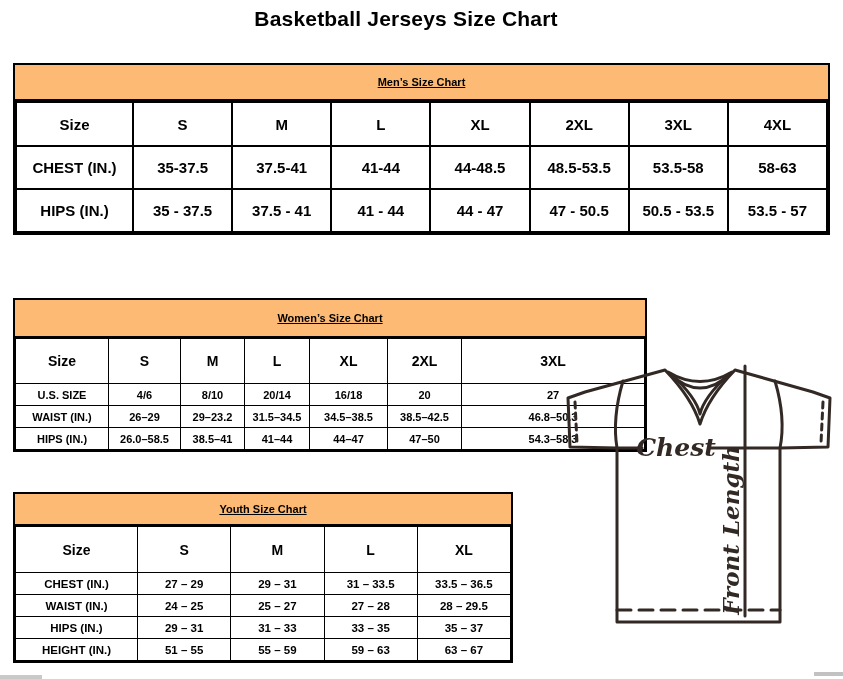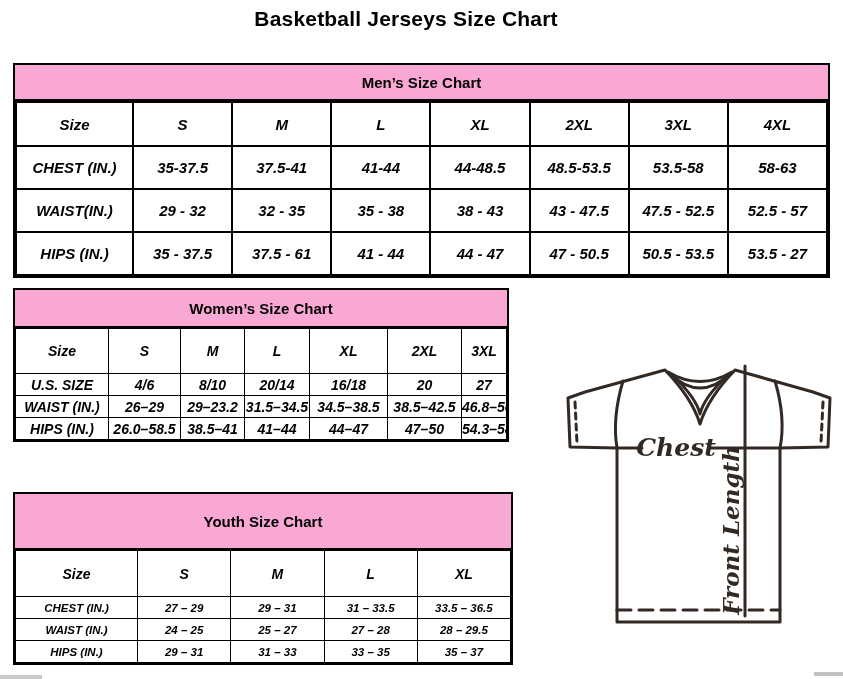--- a/index.html
+++ b/index.html
@@ -7,40 +7,40 @@
   #screen {
     position:relative; width:843px; height:679px; background:#fff;
     font-family:"Liberation Sans", sans-serif; color:#000; overflow:hidden;
   }
   .page-title {
     position:absolute; top:7px; left:0; width:812px; text-align:center;
     font-size:21px; font-weight:bold; letter-spacing:0.2px;
   }
   .chart { position:absolute; border:2px solid #000; background:#fff; }
   .chart-bar {
-    background:#f9a8d4; border-bottom:2px solid #000;
+    background:#fdba74; border-bottom:2px solid #000;
     display:flex; align-items:center; justify-content:center;
-    font-weight:bold; font-size:15px;
-  }
-  table { border-collapse:collapse; width:100%; table-layout:fixed;font-style:italic; }
+    font-weight:bold; font-size:11px;text-decoration:underline;
+  }
+  table { border-collapse:collapse; width:100%; table-layout:fixed; }
   th, td {
     border:1px solid #000; text-align:center; vertical-align:middle;
     font-weight:bold; overflow:hidden; white-space:nowrap;
   }
   
   #men .chart-bar { height:36px; }
   #men th, #men td { border-width:2px; font-size:15px; }
   #men tr.sizerow th { height:44px; }
   #men tr.datarow th, #men tr.datarow td { height:43px; }
   
   #women .chart-bar { height:38px; }
   #women tr.sizerow th { height:45px; font-size:14px; }
-  #women tr.datarow th, #women tr.datarow td { height:22px; font-size:14px; }
-  
-  #youth .chart-bar { height:56px; }
+  #women tr.datarow th, #women tr.datarow td { height:22px; font-size:11px; }
+  
+  #youth .chart-bar { height:32px; }
   #youth tr.sizerow th { height:46px; font-size:14px; }
   #youth tr.datarow th, #youth tr.datarow td { height:22px; font-size:11.5px; }
   
   #jersey { position:absolute; left:556px; top:358px; width:286px; height:272px; }
   .fragment { position:absolute; background:#c9c9c9; }
   #frag-left  { left:0;   top:675px; width:42px; height:4px; }
   #frag-right { left:814px; top:672px; width:29px; height:4px; background:#c2c2c2; }
 </style>
 </head>
 <body>
@@ -77,44 +77,34 @@
         <th>CHEST (IN.)</th>
         <td>35-37.5</td>
         <td>37.5-41</td>
         <td>41-44</td>
         <td>44-48.5</td>
         <td>48.5-53.5</td>
         <td>53.5-58</td>
         <td>58-63</td>
       </tr>
       <tr class="datarow">
-        <th>WAIST(IN.)</th>
-        <td>29 - 32</td>
-        <td>32 - 35</td>
-        <td>35 - 38</td>
-        <td>38 - 43</td>
-        <td>43 - 47.5</td>
-        <td>47.5 - 52.5</td>
-        <td>52.5 - 57</td>
-      </tr>
-      <tr class="datarow">
         <th>HIPS (IN.)</th>
         <td>35 - 37.5</td>
-        <td>37.5 - 61</td>
+        <td>37.5 - 41</td>
         <td>41 - 44</td>
         <td>44 - 47</td>
         <td>47 - 50.5</td>
         <td>50.5 - 53.5</td>
-        <td>53.5 - 27</td>
+        <td>53.5 - 57</td>
       </tr>
     </tbody>
       </table>
   </div>
 
-  <div id="women" class="chart" style="left:13px; top:288px; width:496px;">
+  <div id="women" class="chart" style="left:13px; top:298px; width:634px;">
     <div class="chart-bar">Women’s Size Chart</div>
     <table>
       <colgroup>
           <col style="width:93px">
           <col style="width:72px">
           <col style="width:64px">
           <col style="width:65px">
           <col style="width:78px">
           <col style="width:74px">
           <col>
@@ -192,20 +182,27 @@
         <td>27 – 28</td>
         <td>28 – 29.5</td>
       </tr>
       <tr class="datarow">
         <th>HIPS (IN.)</th>
         <td>29 – 31</td>
         <td>31 – 33</td>
         <td>33 – 35</td>
         <td>35 – 37</td>
       </tr>
+      <tr class="datarow">
+        <th>HEIGHT (IN.)</th>
+        <td>51 – 55</td>
+        <td>55 – 59</td>
+        <td>59 – 63</td>
+        <td>63 – 67</td>
+      </tr>
     </tbody>
       </table>
   </div>
 
   <svg id="jersey" viewBox="0 0 286 272">
     <g fill="none" stroke="#322925" stroke-width="3" stroke-linejoin="round" stroke-linecap="round">
 
       <path d="M109,12 L29,34 L12,40 L14,89 L61,90 L61,264 L224,264 L224,90 L272,89 L274,40 L257,34 L179,12
                Q152,40 144,66 Q136,40 109,12 Z"></path>
 

